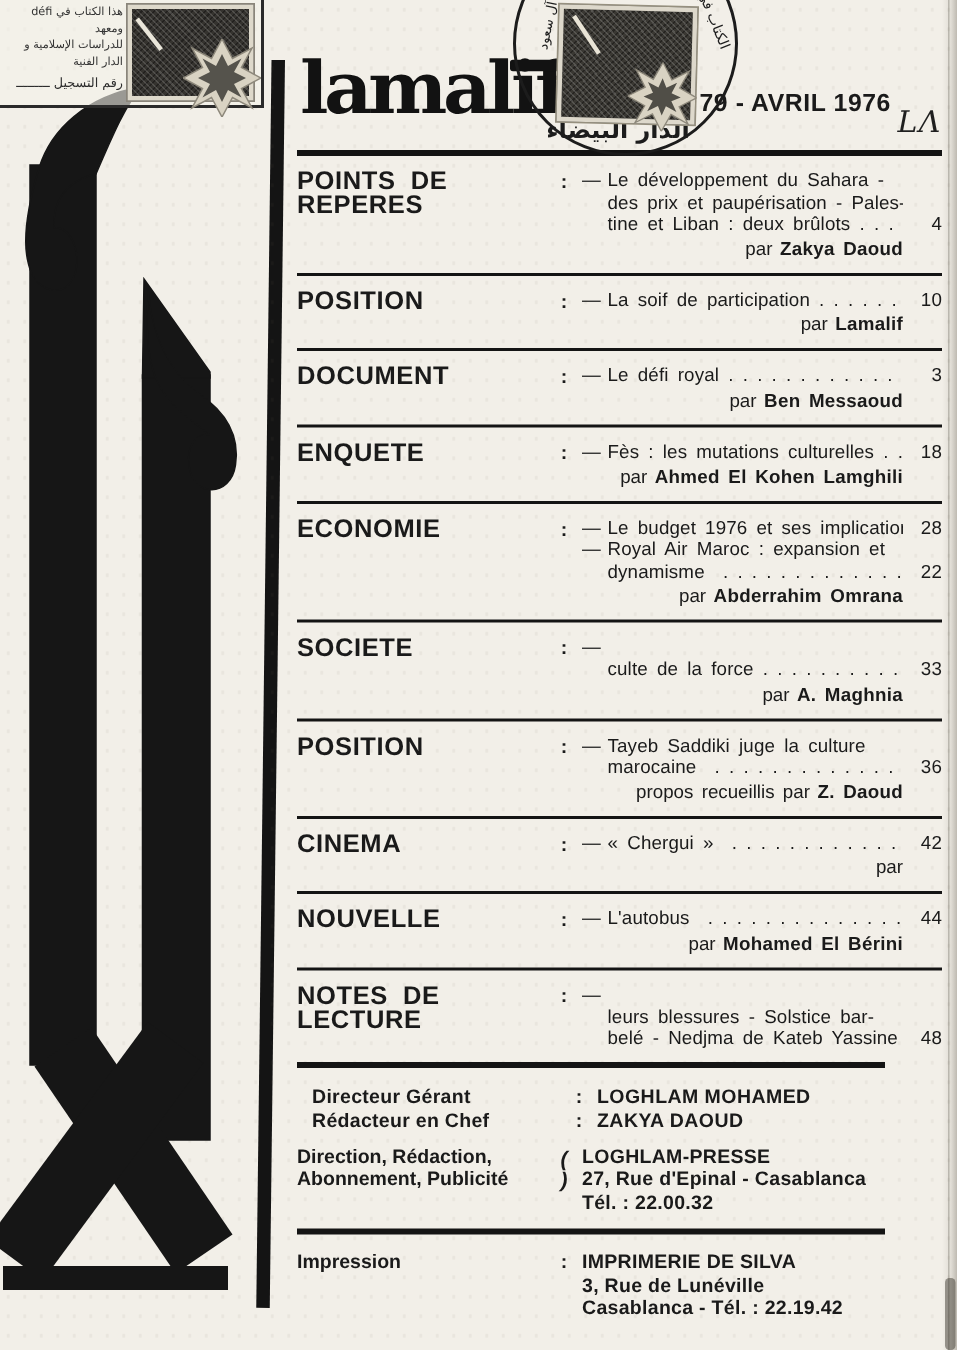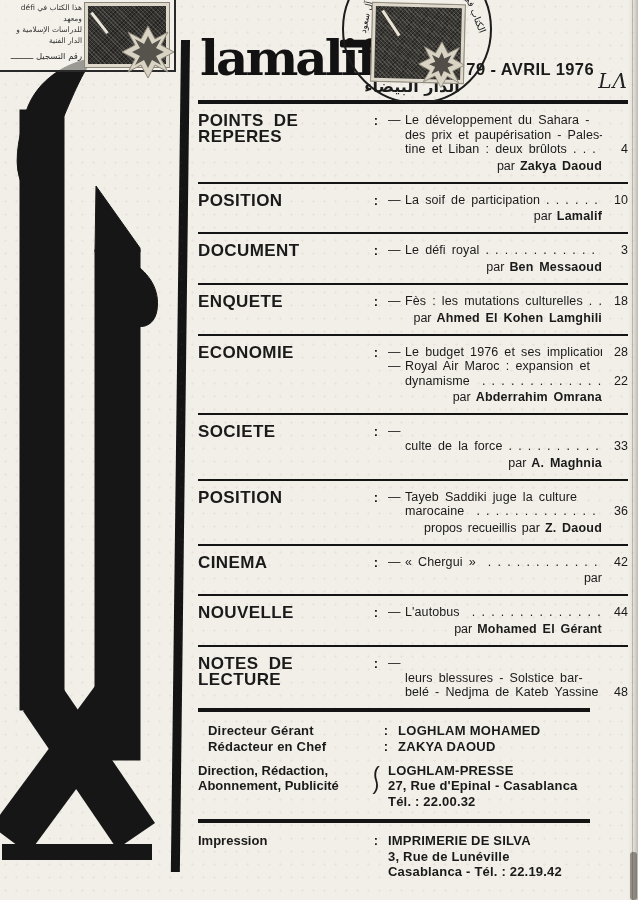--- a/index.html
+++ b/index.html
@@ -323,21 +323,21 @@
     <span class="entry-title">NOUVELLE</span>
     <span class="entry-colon">:</span>
     <div class="entry-main">
           <div class="bline">
             <span class="dash">—</span>
             <span class="btext">L'autobus  . . . . . . . . . . . . . . . . . . .</span>
             <span class="bpage">44</span>
           </div>
           <div class="author">
             <span>par</span>
-            <b>Mohamed El Gérant</b>
+            <b>Mohamed El Bérini</b>
           </div>
         </div>
   </div>
 <div class="rule thin"></div>
   <div class="entry">
     <span class="entry-title">NOTES DE LECTURE</span>
     <span class="entry-colon">:</span>
     <div class="entry-main">
           <div class="bline">
             <span class="dash">—</span>

